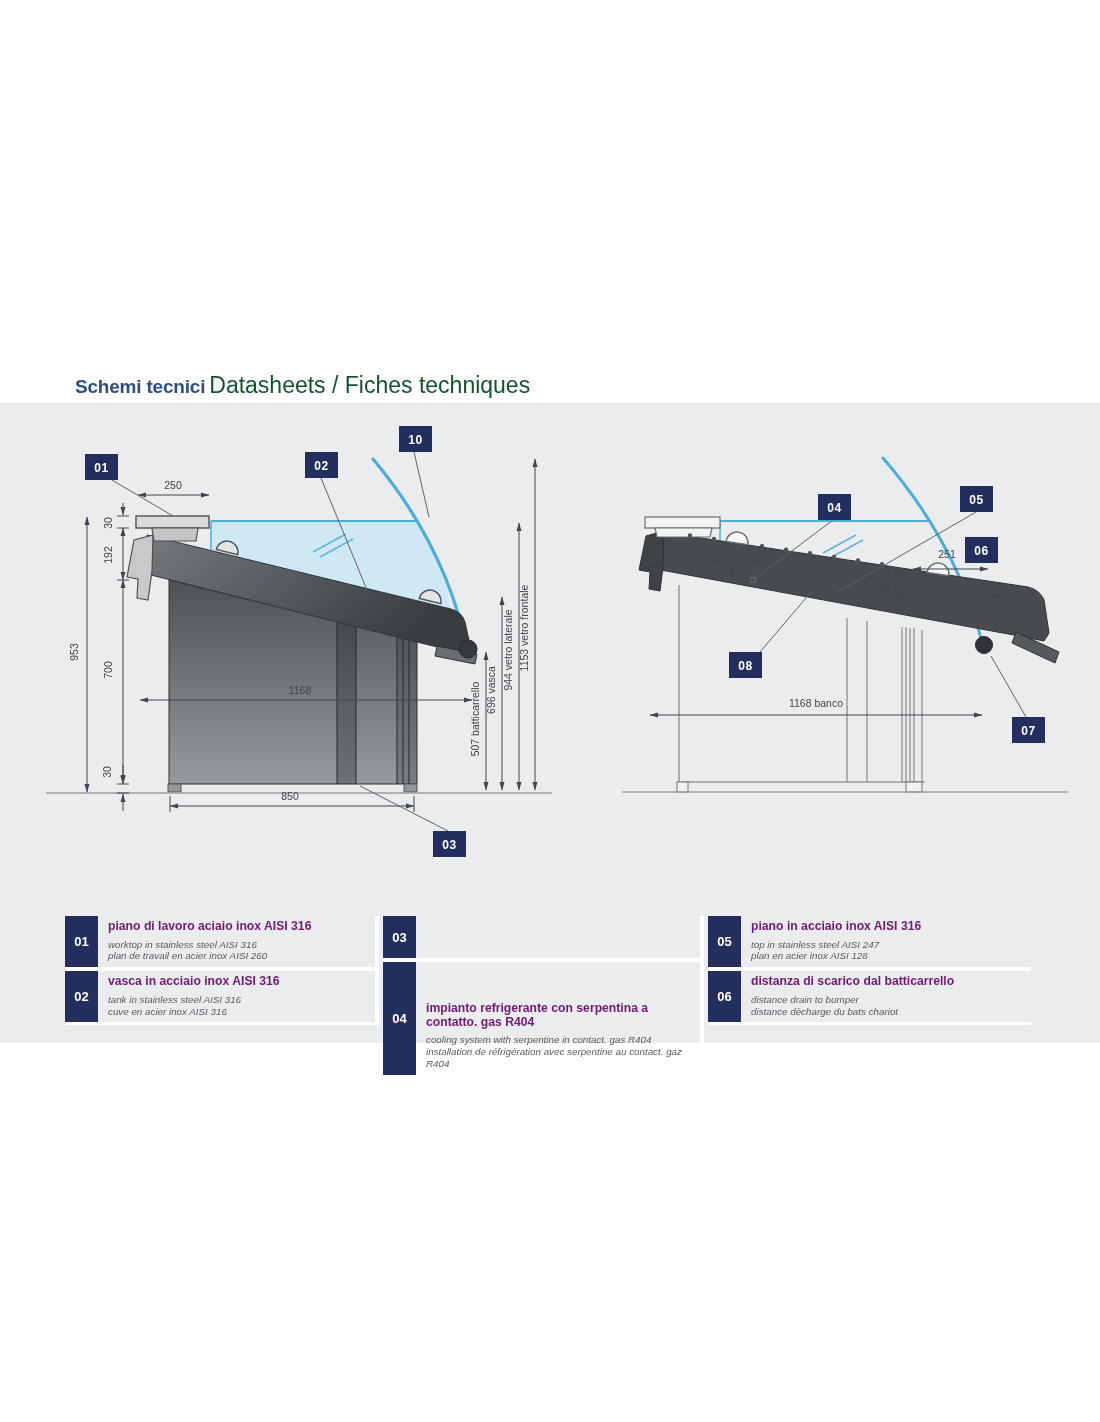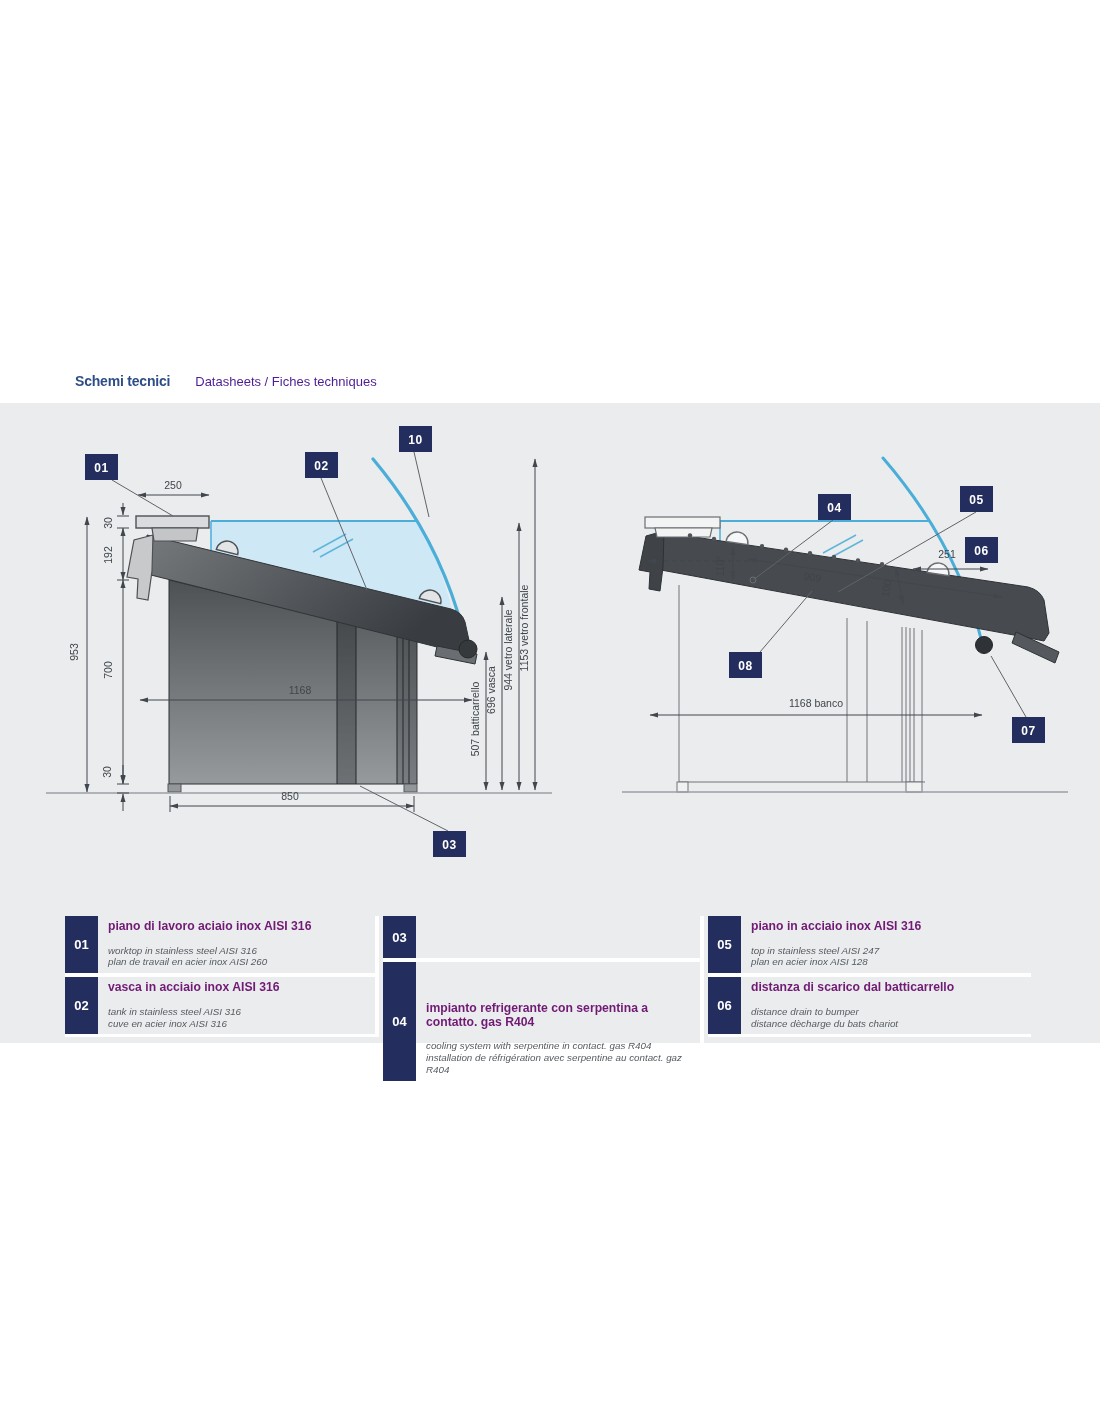--- a/index.html
+++ b/index.html
@@ -1,20 +1,20 @@
 <!DOCTYPE html>
 <html><head>
 <meta charset="utf-8">
 <style>
   html,body { margin:0; padding:0; background:#fff; }
   .page { position:relative; width:1100px; height:1422px; background:#ffffff;
           font-family:"Liberation Sans", sans-serif; overflow:hidden; }
   .header { position:absolute; left:75px; top:372px; white-space:nowrap; }
-  .header .t1 { font-size:14px; font-weight:700; color:#2e4d87; letter-spacing:-0.2px; }
-  .header .t2 { font-size:13px; font-weight:400; color:#4c1d95; margin-left:25px; }
+  .header .t1 { font-size:19px; font-weight:700; color:#2e4d87; letter-spacing:-0.2px; }
+  .header .t2 { font-size:23px; font-weight:400; color:#14532d; margin-left:4px; }
   .panel { position:absolute; left:0; top:403px; width:1100px; height:640px; background:#ebeced; }
   svg { position:absolute; }
   .svgL { left:40px; top:420px; }
   .svgR { left:615px; top:420px; }
 
   
   .dim-t { font-family:"Liberation Sans",sans-serif; font-size:10.5px; fill:#3f454b; }
   .badge-t { font-family:"Liberation Sans",sans-serif; font-size:12px; font-weight:700; fill:#ffffff; letter-spacing:0.5px; }
   .dml { stroke:#41474e; stroke-width:1; fill:none; }
   .ldr { stroke:#5f646a; stroke-width:1; fill:none; }
@@ -22,21 +22,21 @@
   
   .legend-col { position:absolute; top:916px; }
   .lg-cell { display:flex; border-bottom:4px solid #ffffff; min-height:46px; box-sizing:border-box; background:transparent; }
   .lg-cell.last { border-bottom-width:3px; }
   .col-sep .lg-cell { border-right:4px solid #ffffff; }
   .lg-badge { flex:0 0 33px; background:#242e5e; color:#fff; font-weight:700; font-size:13px;
               display:flex; align-items:center; justify-content:center; }
   .lg-body { padding:4px 4px 5px 10px; }
   .lg-it { font-size:12.2px; font-weight:700; color:#701a75; line-height:1.12; }
   .lg-en, .lg-fr { font-size:9.8px; font-style:italic; color:#565b61; line-height:1.2; }
-  .lg-en { margin-top:11px; }
+  .lg-en { margin-top:5px; }
 </style>
 </head>
 <body>
 
 <div class="page">
 
   <div class="header">
     <span class="t1">Schemi tecnici</span><span class="t2">Datasheets / Fiches techniques</span>
   </div>
 

